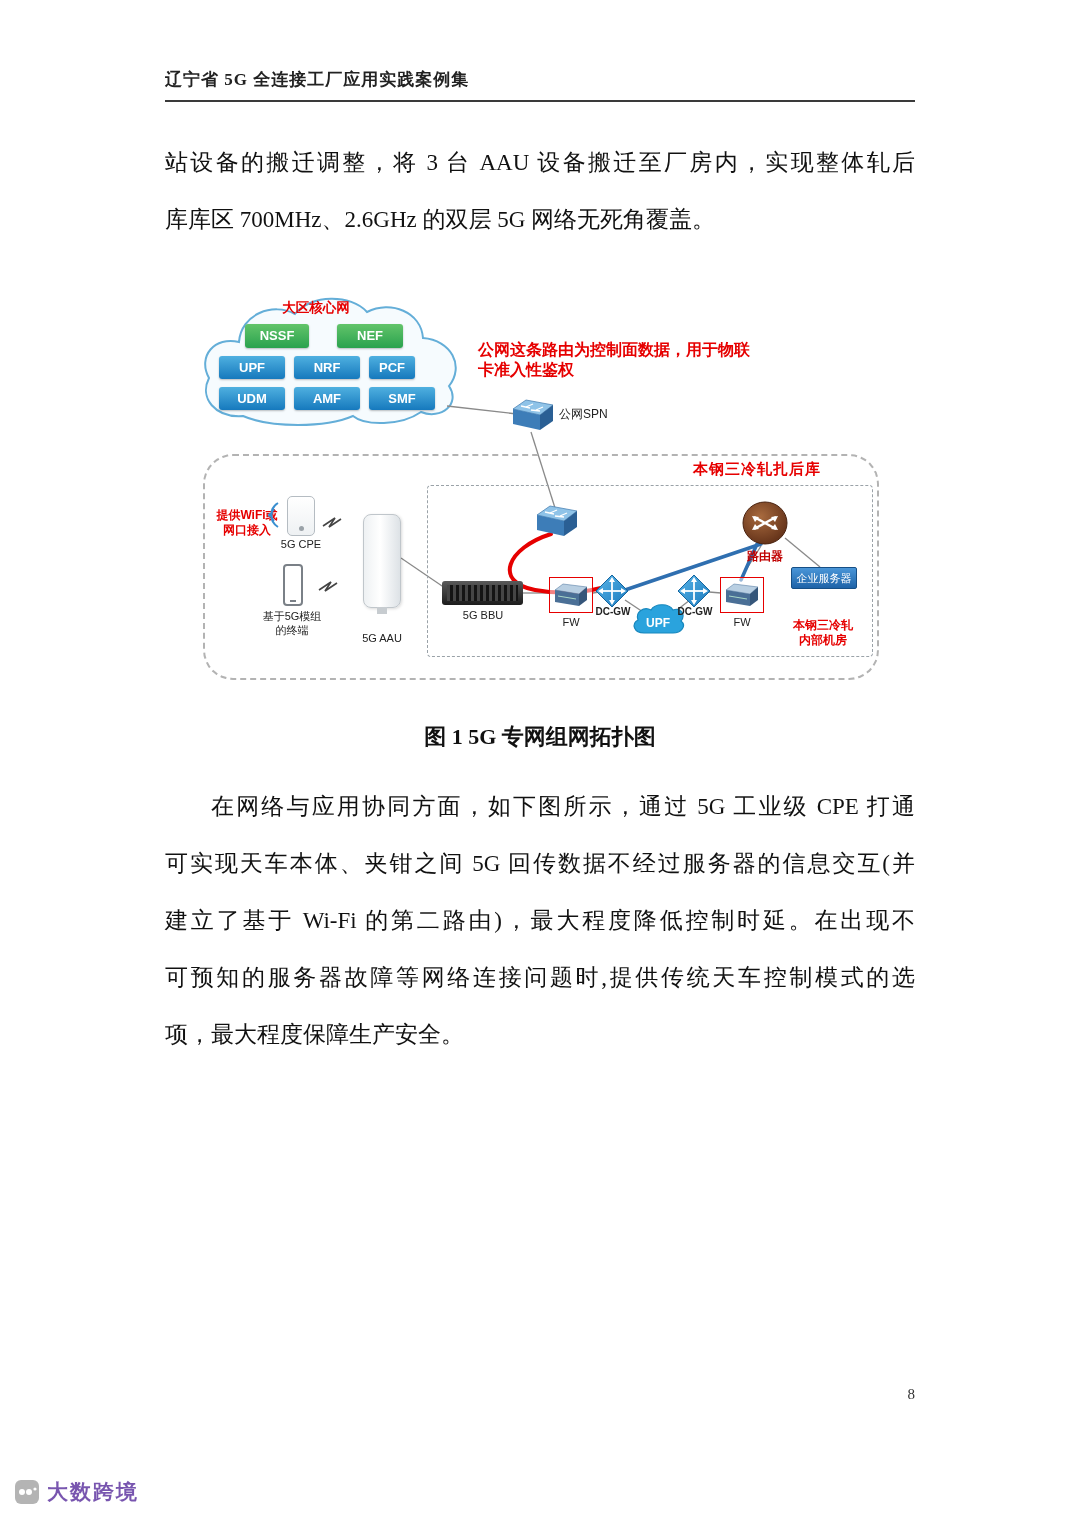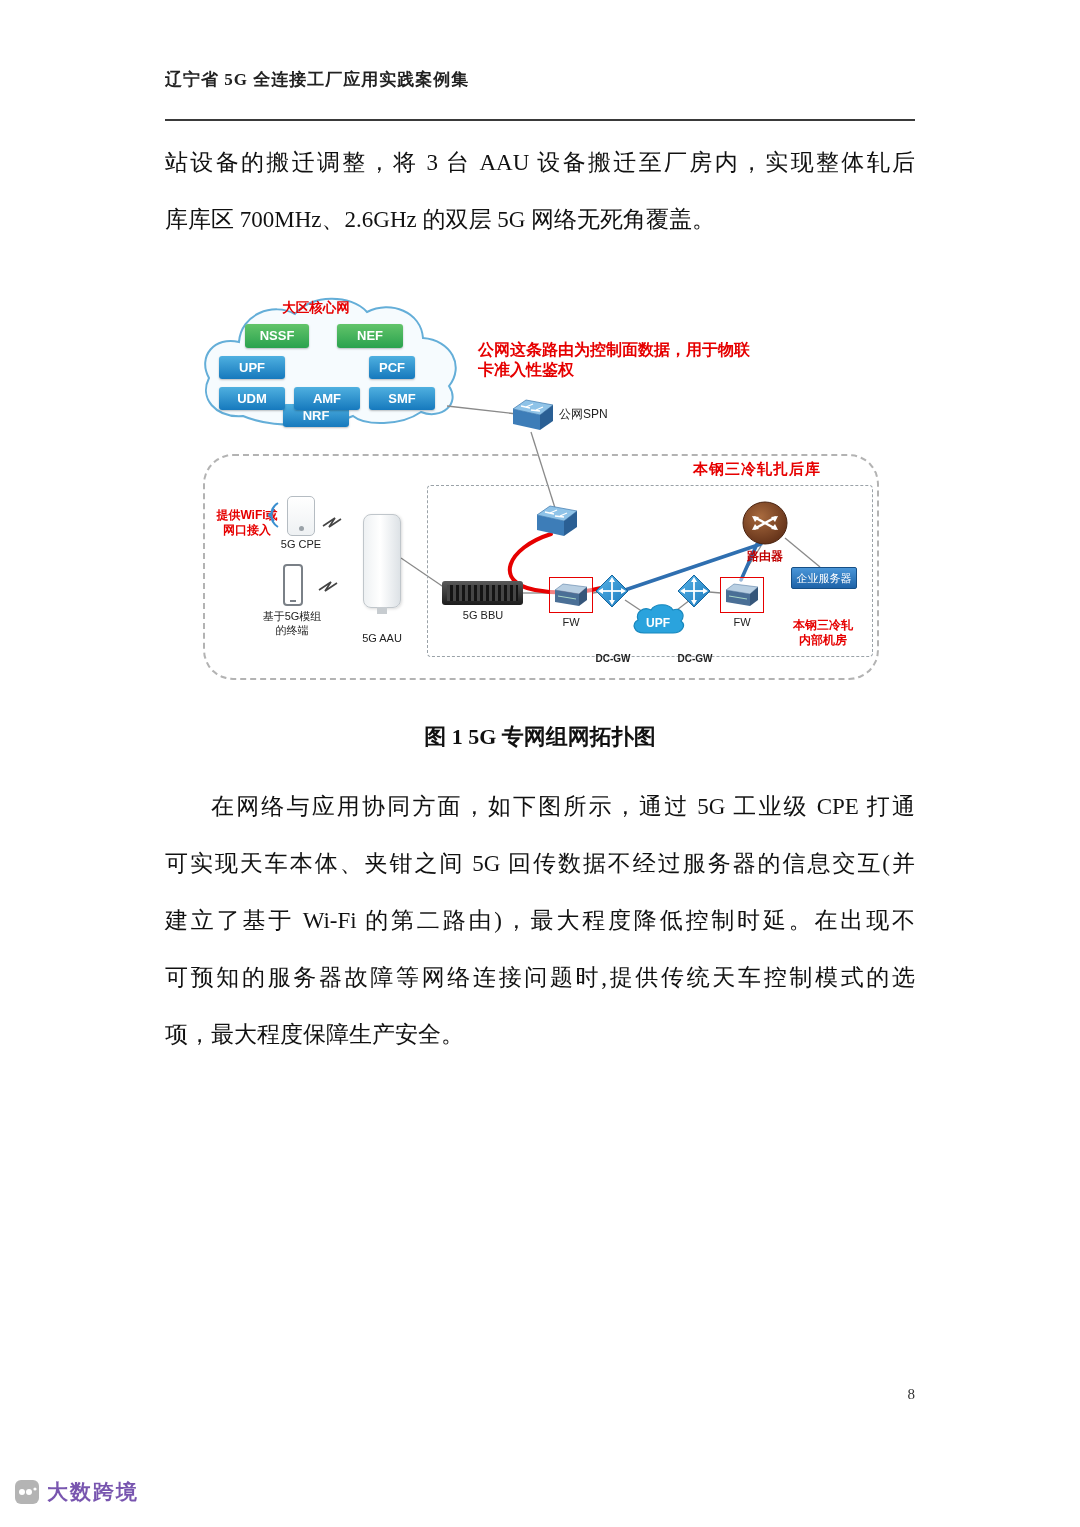--- a/index.html
+++ b/index.html
@@ -6,21 +6,21 @@
   html,body { background:#ffffff; }
   .page {
     position:relative; width:1080px; height:1527px; margin:0 auto;
     background:#ffffff; overflow:hidden;
     font-family:"Liberation Serif","DejaVu Serif",serif; color:#1a1a1a;
   }
   
   .doc-header {
     position:absolute; left:165px; top:68px; width:750px;
     font-size:17px; font-weight:bold; letter-spacing:1px; color:#222;
-    padding-bottom:28px; border-bottom:2.5px solid #3a3a3a;
+    padding-bottom:9px; border-bottom:2.5px solid #3a3a3a;
   }
   
   .textblock { position:absolute; left:165px; width:750px; }
   .tb-intro { top:134px; }
   .tb-body  { top:778px; }
   .bodyline { height:57px; line-height:57px; font-size:23px; color:#111; white-space:nowrap; }
   .just { text-align:justify; text-align-last:justify; white-space:normal; }
   .indent { padding-left:46px; }
   
   .fig-caption {
@@ -45,21 +45,21 @@
   .overlay { position:absolute; left:0; top:0; width:700px; height:405px; z-index:0; }
   .z1 { z-index:1; }
 
   .core-title { left:46px; top:11px; width:150px; text-align:center;
     color:#e60000; font-weight:bold; font-size:13.5px; }
   .nf { position:absolute; z-index:1; color:#fff; font-weight:bold; font-size:13px;
     text-align:center; border-radius:3px; box-shadow:0 1px 2px rgba(0,0,0,.25); }
   .nf.green { background:linear-gradient(180deg,#62c46a,#2aa24e); line-height:24px; height:24px; }
   .nf.blue  { background:linear-gradient(180deg,#4fb0e0,#1679bd); line-height:23px; height:23px; }
   .nssf{left:50px; top:36px; width:64px;} .nef{left:142px; top:36px; width:66px;}
-  .upf{left:24px; top:68px; width:66px;} .nrf{left:88px; top:68px; width:66px;margin-top:48px;} .pcf{left:174px; top:68px; width:46px;}
+  .upf{left:24px; top:68px; width:66px;} .nrf{left:99px; top:68px; width:66px;} .pcf{left:174px; top:68px; width:46px;}
   .udm{left:24px; top:99px; width:66px;} .amf{left:99px; top:99px; width:66px;} .smf{left:174px; top:99px; width:66px;}
 
   .annotation { left:283px; top:52px; color:#e60000; font-weight:bold;
     font-size:16px; line-height:20px; }
   .spn-switch { left:316px; top:110px; }
   .spn-label { left:364px; top:118px; font-size:12px; color:#222; }
 
   .outer-dashed { left:8px; top:166px; width:676px; height:226px;
     border:2px dashed #b3b3b3; border-radius:30px; }
   .site-title { left:498px; top:172px; width:180px; color:#e60000;
@@ -93,21 +93,21 @@
   .inner-switch { left:340px; top:216px; }
   .fw-frame { width:44px; height:36px; border:1.5px solid #e60000; display:flex;
     align-items:center; justify-content:center; background:rgba(255,255,255,.5); }
   .fw-left-frame { left:354px; top:289px; }
   .fw-right-frame { left:525px; top:289px; }
   .fw-label { width:44px; text-align:center; font-size:11px; color:#222; }
   .fw-left-label { left:354px; top:328px; }
   .fw-right-label { left:525px; top:328px; }
   .dcgw-left { left:400px; top:286px; }
   .dcgw-right { left:482px; top:286px; }
-  .dcgw-label { width:56px; text-align:center; font-size:10px; font-weight:bold; color:#222;margin-top:47px; }
+  .dcgw-label { width:56px; text-align:center; font-size:10px; font-weight:bold; color:#222; }
   .dcgw-left-label { left:390px; top:318px; }
   .dcgw-right-label { left:472px; top:318px; }
   .upf-cloud { left:434px; top:313px; }
   .router { left:546px; top:212px; }
   .router-label { left:544px; top:260px; width:52px; text-align:center;
     color:#c00000; font-weight:bold; font-size:12px; }
   .server-box { left:596px; top:279px; width:66px; height:22px;
     background:linear-gradient(180deg,#4a96d8,#1e63a8); border:1px solid #164f86; border-radius:2px;
     color:#fff; font-size:11px; line-height:20px; text-align:center; }
   .room-label { left:586px; top:330px; width:84px; text-align:center;

